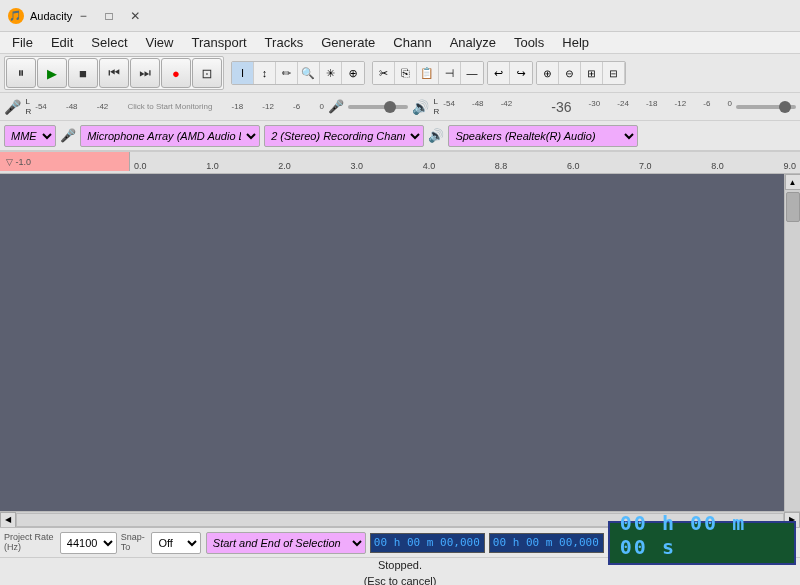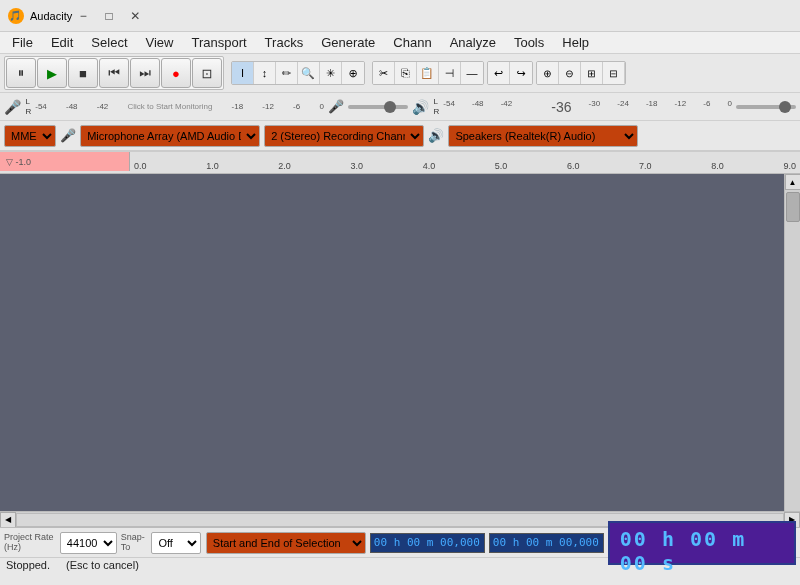--- a/index.html
+++ b/index.html
@@ -135,23 +135,24 @@
       padding: 2px 4px;
       gap: 4px;
       height: 30px;
       border-bottom: 1px solid #ccc;
     }
 
     select.device-select {
       height: 22px;
       font-size: 11px;
       border: 1px solid #aaa;
-      background: #c2410c;
+      background: #f0abfc;
       border-radius: 2px;
       padding: 0 2px;
+      font-style: italic;
     }
 
     .mic-icon {
       font-size: 13px;
       color: #444;
     }
 
     .speaker-icon {
       font-size: 13px;
       color: #444;
@@ -317,39 +318,41 @@
       font-size: 11px;
       background: #1a3a7a;
       color: #4af;
       border: 1px solid #555;
       padding: 0 3px;
       width: 115px;
       font-family: monospace;
     }
 
     .time-display {
-      background: #4c1d95;
+      background: #14532d;
       color: #5bf;
       font-size: 20px;
       font-family: monospace;
       font-weight: bold;
       padding: 4px 10px;
       border: 2px solid #2a3a8a;
       letter-spacing: 2px;
       display: flex;
-      align-items: flex-start;
+      align-items: flex-end;
       margin-left: auto;
       height: 44px;
     }
 
     #status-line {
       display: flex;
+      align-items: center;
       padding: 1px 6px;
-      gap: 16px;
-      height: 22px;
+      gap: 4px;
+      height: 22px;
+      flex-direction: column;
     }
 
     #status-stopped {
       font-size: 11px;
       color: #222;
     }
 
     #status-esc {
       font-size: 11px;
       color: #222;
@@ -617,21 +620,21 @@
   <div class="ruler-track-label">
     <span style="font-size:9px; color:#555;">▽ -1.0</span>
   </div>
   <div class="ruler-ticks">
     <div class="ruler-ticks-inner">
       <span class="ruler-tick">0.0</span>
       <span class="ruler-tick">1.0</span>
       <span class="ruler-tick">2.0</span>
       <span class="ruler-tick">3.0</span>
       <span class="ruler-tick">4.0</span>
-      <span class="ruler-tick">5.0</span>
+      <span class="ruler-tick">8.8</span>
       <span class="ruler-tick">6.0</span>
       <span class="ruler-tick">7.0</span>
       <span class="ruler-tick">8.0</span>
       <span class="ruler-tick">9.0</span>
     </div>
   </div>
 </div>
 
 <div id="main-area">
   <div id="track-area">

